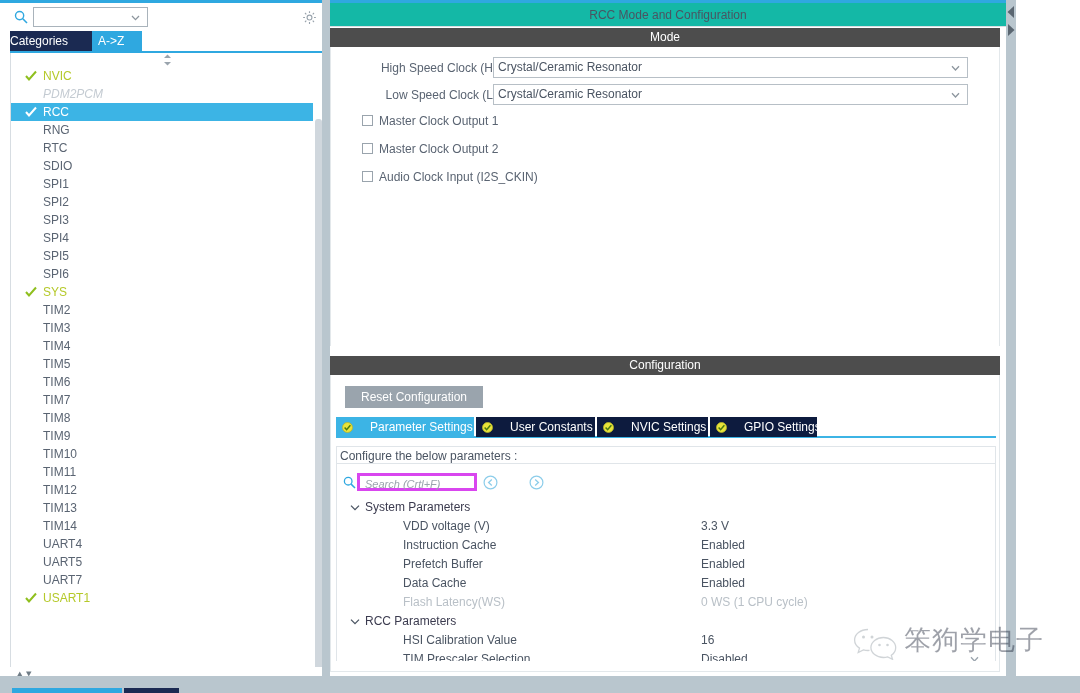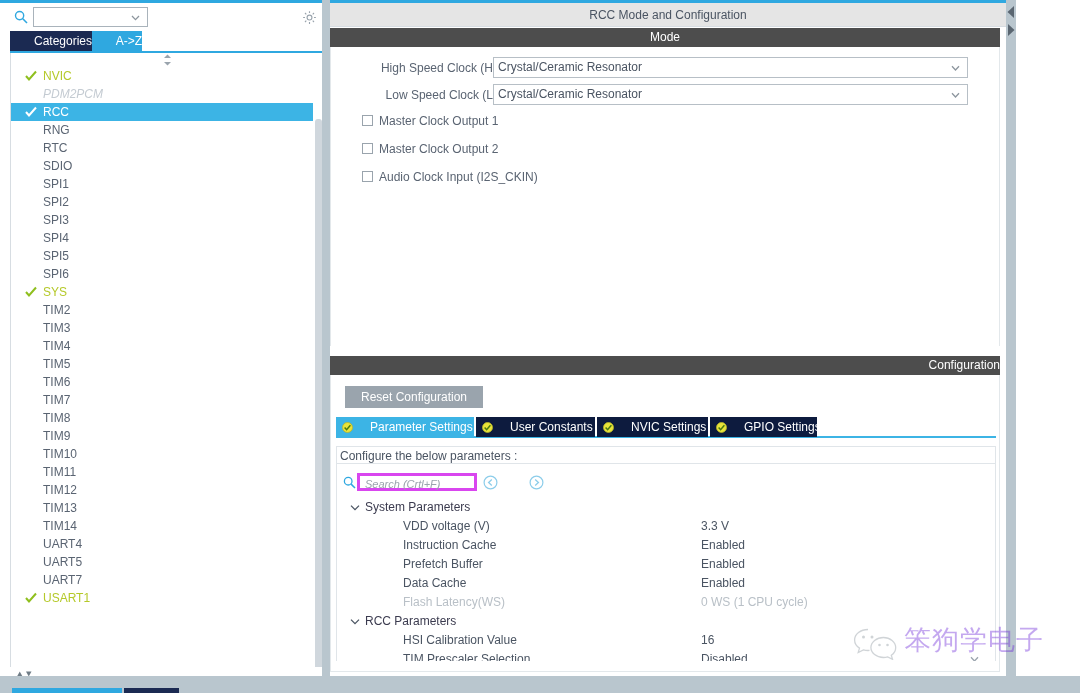--- a/index.html
+++ b/index.html
@@ -41,21 +41,21 @@
   #ip-search-caret {
     position:absolute; right: 6px; top: 4px; width: 11px; height: 11px;
   }
   #gear-icon { position:absolute; left: 302px; top: 7px; width: 15px; height: 15px; }
 
   #tabbar {
     position: absolute; left: 10px; top: 31px; width: 312px; height: 21px;
   }
   .sidetab {
     position: absolute; top: 0; height: 32px; line-height: 21px;
-    font-size: 12px; text-align:right; cursor: default;
+    font-size: 12px; text-align:left; cursor: default;
   }
   #tab-categories {
     left: 0; width: 82px; background: #1b2a52; color:#ffffff;
   }
   #tab-az {
     left: 82px; width: 50px; background: #2fa8e0; color:#ffffff;padding-left:6px;
   }
   #tabbar-fill {
     position:absolute; left:132px; top:0; width:180px; height:21px; background:#ffffff;
   }
@@ -122,21 +122,21 @@
   #right-panel {
     position:absolute; left: 330px; top: 0; width: 750px; height: 676px;
     background:#ffffff;
   }
   #right-topbar {
     position:absolute; left:0; top:0; width: 676px; height:3px; background:#2fa8e0;
   }
   #rcc-title {
     position:absolute; left: 0; top: 3px; width: 676px; height: 24px;
     line-height: 24px; text-align:center; font-size: 12px; color:#4a5462;
-    background:#e5e5e5; border-bottom: 1px solid #d7dde2;
+    background:#14b8a6; border-bottom: 1px solid #d7dde2;
   }
   #mode-header {
     position:absolute; left: 0; top: 28px; width: 670px; height: 19px;
     background:#4d4d4d; color:#ffffff; font-size: 12px;
     text-align:center; line-height: 19px;
   }
   #mode-body {
     position:absolute; left: 0; top: 47px; width: 670px; height: 299px;
     background:#ffffff; border-left:1px solid #e3e8eb; border-right:1px solid #e3e8eb;
   }
@@ -160,21 +160,21 @@
     border: 1px solid #9aa4ad; background:#ffffff;
   }
   .mode-check-label {
     position:absolute; left: 17px; top: 0; height:18px; line-height:18px;
     font-size: 12px; color:#5a6472; white-space: nowrap;
   }
 
   #config-header {
     position:absolute; left: 0; top: 356px; width: 670px; height: 19px;
     background:#4d4d4d; color:#ffffff; font-size: 12px;
-    text-align:right; line-height: 19px;
+    text-align:center; line-height: 19px;
   }
   #config-body {
     position:absolute; left: 0; top: 375px; width: 670px; height: 297px;
     background:#ffffff; border-left:1px solid #e3e8eb; border-right:1px solid #e3e8eb;
     border-bottom: 1px solid #e3e8eb;
   }
   #reset-config-btn {
     position:absolute; left: 14px; top: 11px; width: 138px; height: 22px;
     background:#9aa4ad; color:#ffffff; font-size: 12px;
     line-height:22px; text-align:center; border: none; cursor: default;
@@ -253,21 +253,21 @@
   }
 
   
   #watermark {
     position:absolute; left: 852px; top: 620px; width: 224px; height: 46px;
     opacity: 0.40; pointer-events:none;
   }
   #wm-text {
     position:absolute; left: 52px; top: 2px;
     font-family:"DejaVu Sans", sans-serif; font-size: 27px;
-    color:#6d28d9; letter-spacing: 1px; white-space: nowrap;
+    color:#0f172a; letter-spacing: 1px; white-space: nowrap;
   }
   #wm-logo { position:absolute; left: 0; top: 6px; width: 48px; height: 34px; }
 </style>
 </head>
 <body>
 
 <div id="root">
 
   <div id="left-panel">
     <div id="left-topbar"></div>

